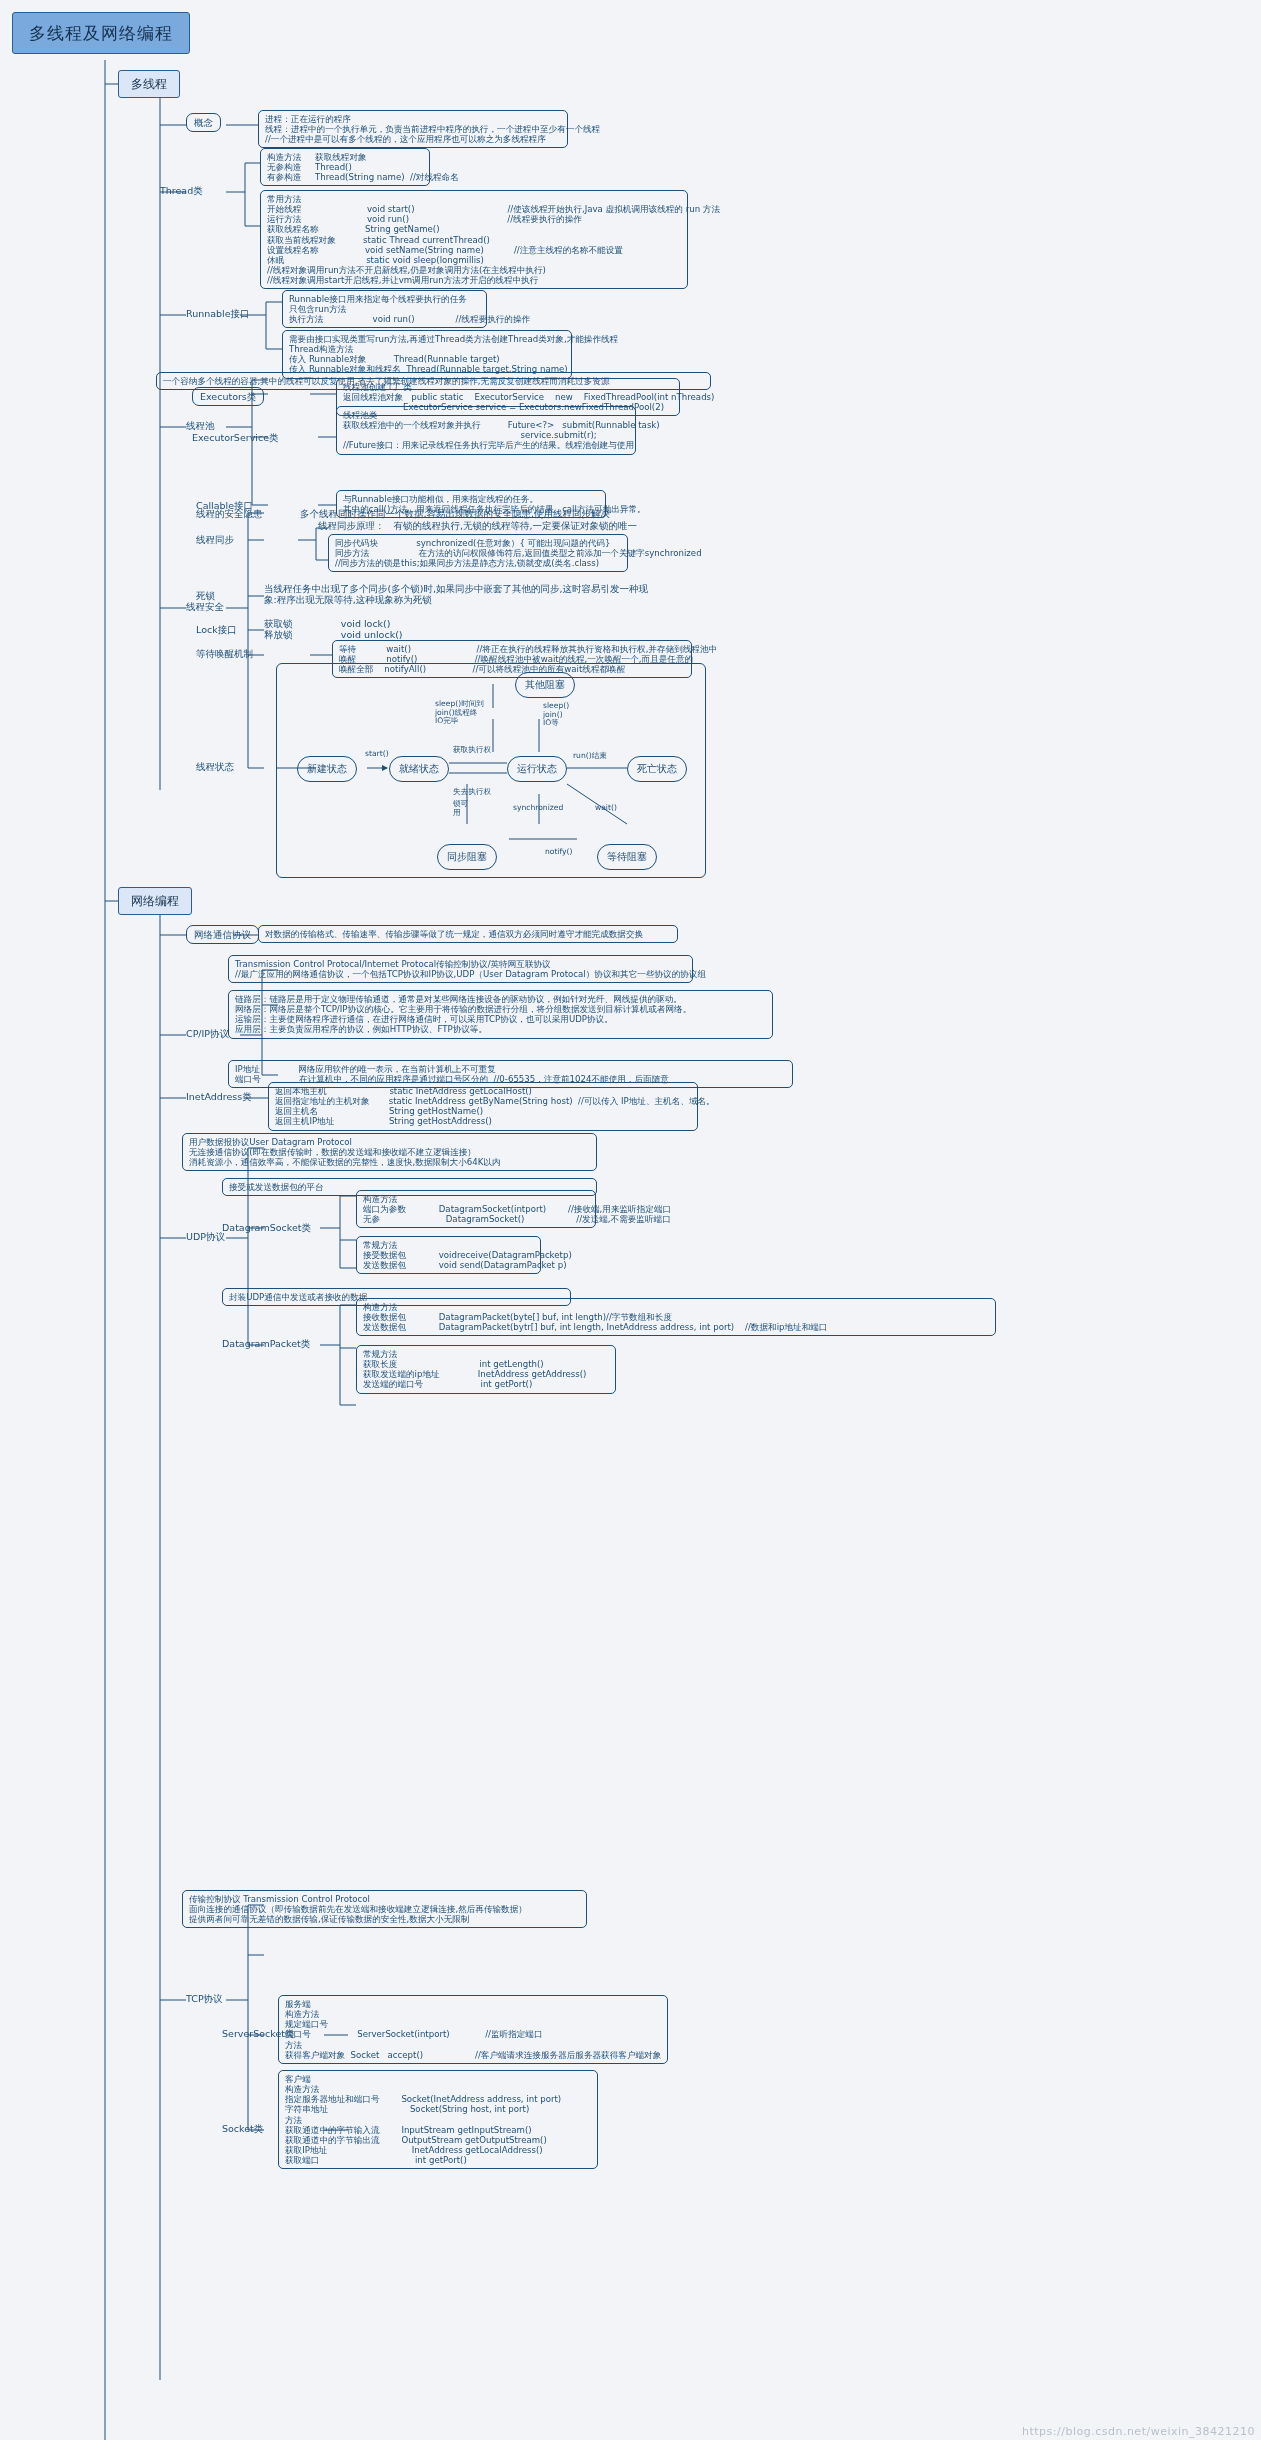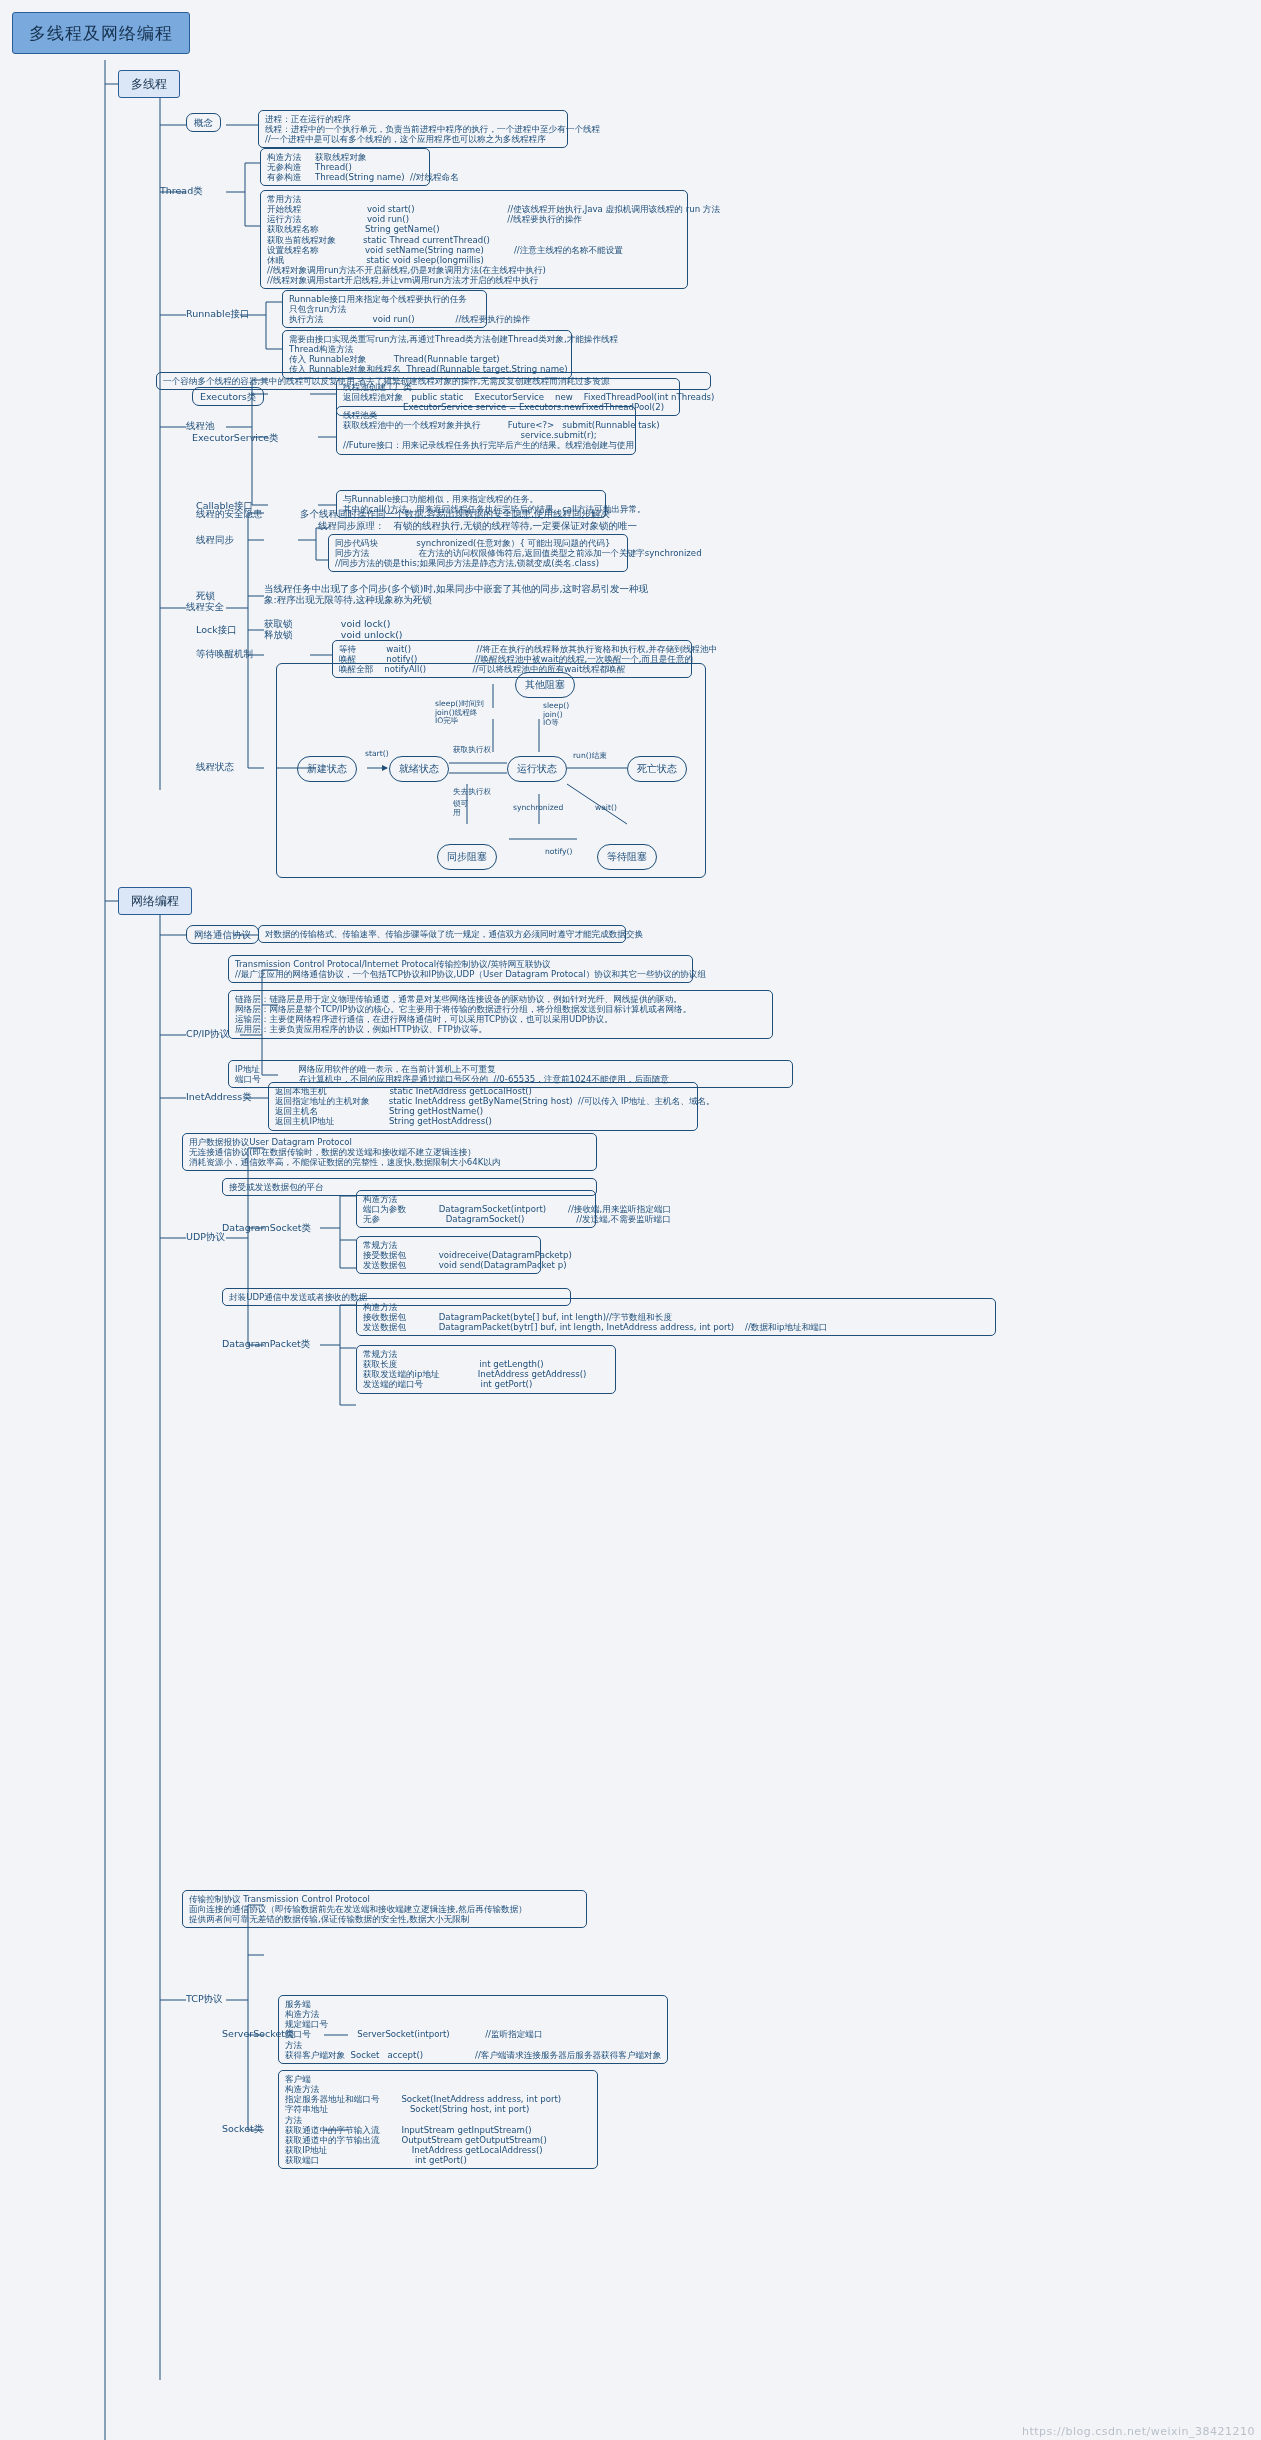--- a/index.html
+++ b/index.html
@@ -307,21 +307,21 @@
 join()
 IO等</div>
     <div class="sd-lbl" style="left:318px; top:140px;">wait()</div>
     <div class="sd-lbl" style="left:268px; top:184px;">notify()</div>
     <div class="sd-lbl" style="left:236px; top:140px;">synchronized</div>
     <div class="sd-lbl" style="left:176px; top:136px;">锁可
 用</div>
   </div>
 
   <div class="node cap" style="left:186px; top:925px;">网络通信协议</div>
-  <div class="node box" style="left:258px; top:925px; width:368px;">对数据的传输格式、传输速率、传输步骤等做了统一规定，通信双方必须同时遵守才能完成数据交换</div>
+  <div class="node box" style="left:258px; top:925px; width:420px;">对数据的传输格式、传输速率、传输步骤等做了统一规定，通信双方必须同时遵守才能完成数据交换</div>
 
   <div class="node plain" style="left:186px; top:1028px;">CP/IP协议</div>
   <div class="node box" style="left:228px; top:955px; width:465px;">Transmission Control Protocal/Internet Protocal传输控制协议/英特网互联协议
 //最广泛应用的网络通信协议，一个包括TCP协议和IP协议,UDP（User Datagram Protocal）协议和其它一些协议的协议组</div>
   <div class="node box" style="left:228px; top:990px; width:545px;">链路层：链路层是用于定义物理传输通道，通常是对某些网络连接设备的驱动协议，例如针对光纤、网线提供的驱动。
 网络层：网络层是整个TCP/IP协议的核心。它主要用于将传输的数据进行分组，将分组数据发送到目标计算机或者网络。
 运输层：主要使网络程序进行通信，在进行网络通信时，可以采用TCP协议，也可以采用UDP协议。
 应用层：主要负责应用程序的协议，例如HTTP协议、FTP协议等。</div>
   <div class="node box" style="left:228px; top:1060px; width:565px;">IP地址              网络应用软件的唯一表示，在当前计算机上不可重复
 端口号              在计算机中，不同的应用程序是通过端口号区分的  //0-65535，注意前1024不能使用，后面随意</div>

